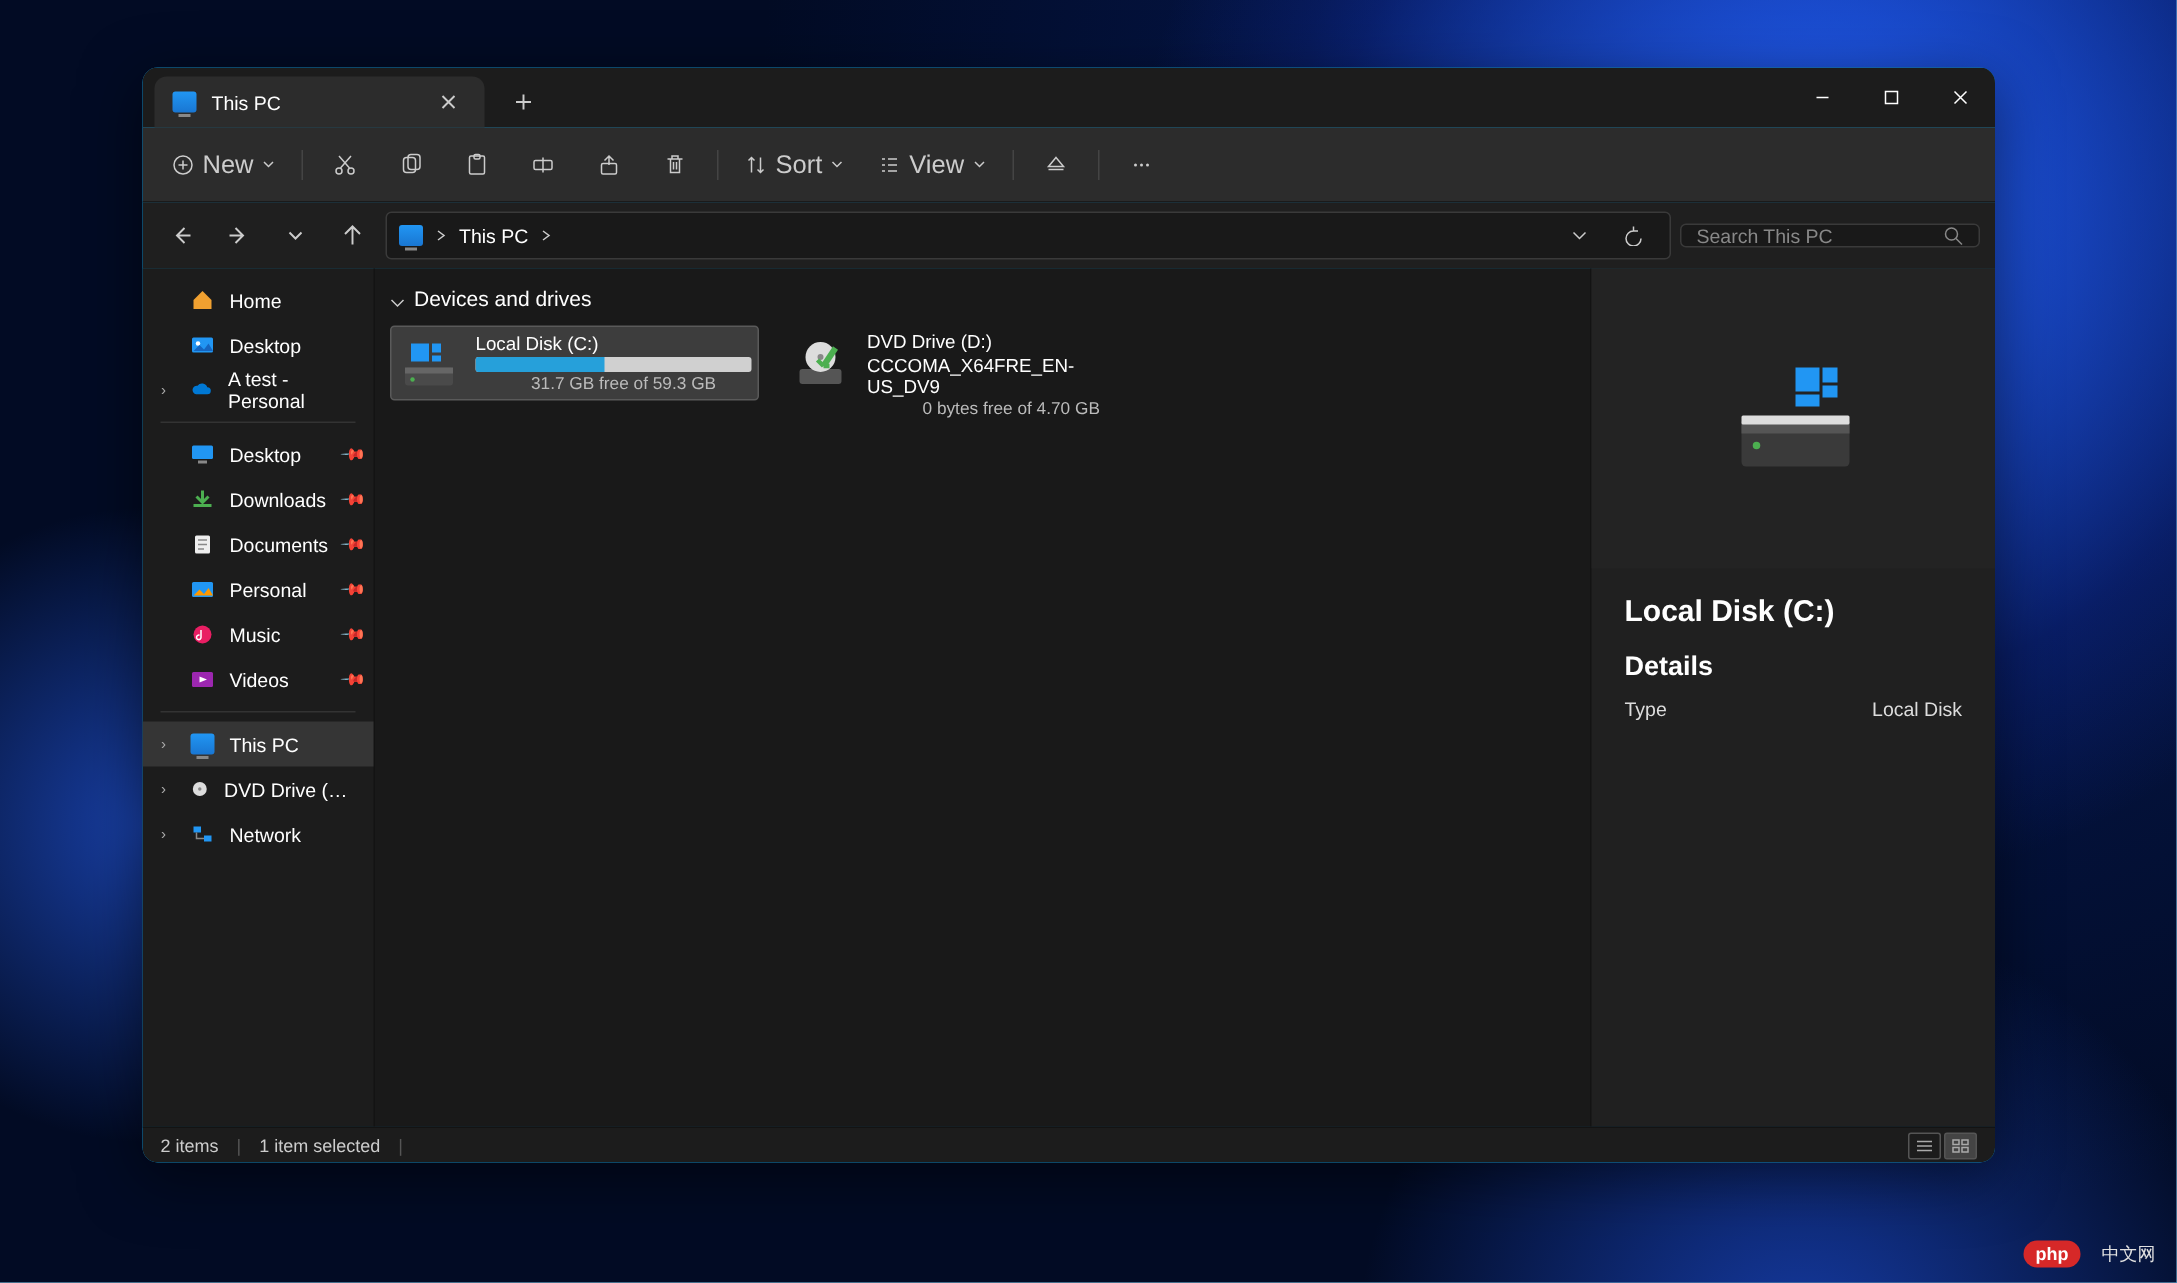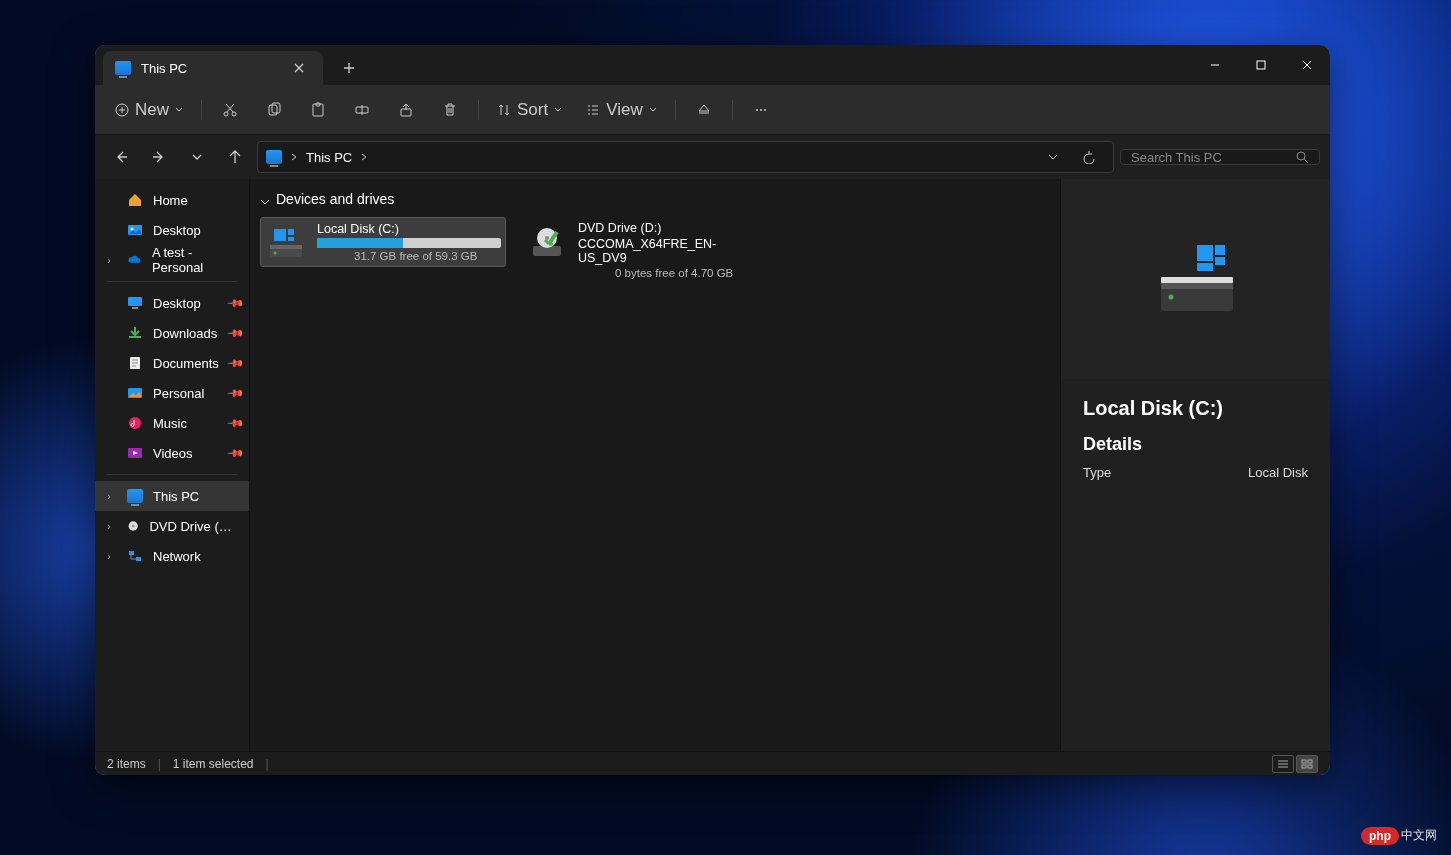--- a/index.html
+++ b/index.html
@@ -175,21 +175,21 @@
   .viewbtn { width:22px; height:18px; border:1px solid #555; display:flex; align-items:center; justify-content:center; border-radius:2px;}
   .viewbtn.active { background:#444; }
 
   
   svg { display:block; }
   .monitor-icon { width:16px; height:14px; background:linear-gradient(#2196f3,#1976d2); border-radius:2px; position:relative; }
   .monitor-icon::after { content:""; position:absolute; bottom:-3px; left:4px; width:8px; height:2px; background:#888; }
 
   .watermark {
     position:absolute; right:14px; bottom:10px; z-index:2;
-    display:flex; gap:2px; color:#e0e0e0; font-size:12px;padding-left:41px;
+    display:flex; align-items:center; gap:14px; color:#e0e0e0; font-size:12px;padding-left:41px;
   }
   .php-badge { background:#d62828; color:#fff; font-weight:bold; padding:2px 8px; border-radius:10px; font-size:12px;}
 </style>
 </head>
 <body>
 
 <div class="bloom-bg">
   <div class="bloom1"></div>
     <div class="bloom2"></div>
     <div class="bloom3"></div>

